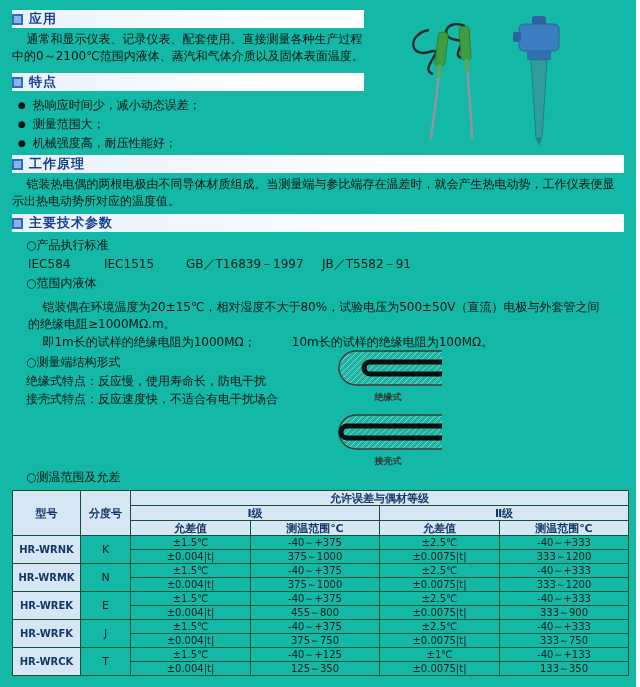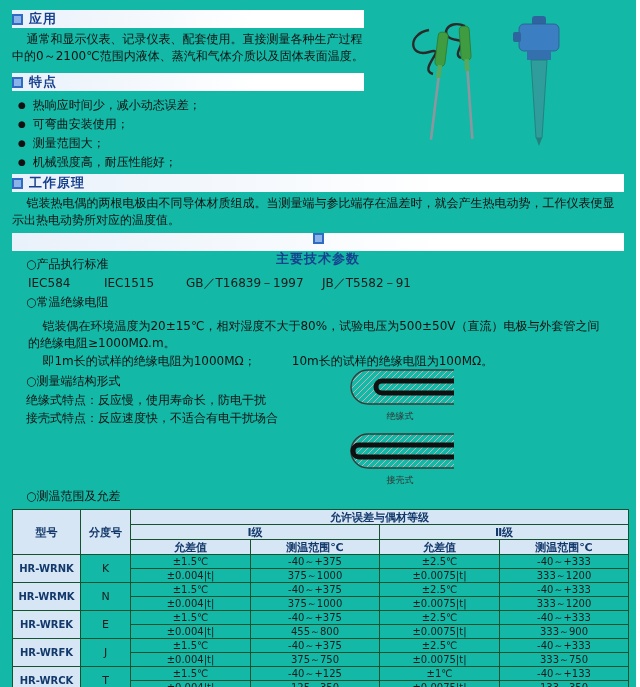--- a/index.html
+++ b/index.html
@@ -34,21 +34,21 @@
 
   .params { position:relative; min-height:232px; }
   .param-label { font-size:12px; line-height:20px; padding-left:14px; color:#111; }
   .standards-row { display:flex; padding-left:16px; font-size:12px; line-height:18px; }
   .standards-row span:nth-child(1){ width:76px; }
   .standards-row span:nth-child(2){ width:82px; }
   .standards-row span:nth-child(3){ width:136px; }
   .params .body-text { margin:1px 16px; }
   .struct-line { font-size:12px; line-height:18px; padding-left:14px; color:#111; }
 
-  .diagrams { position:absolute; left:328px; top:112px; width:120px; text-align:center; }
+  .diagrams { position:absolute; left:316px; top:112px; width:120px; text-align:center;font-weight:bold; }
   .diagram { margin-bottom:8px; }
   .diagram-label { font-size:9px; color:#333; line-height:11px; text-align:center; }
 
   .range-label { }
 
   table.spec-table { width:616px; border-collapse:collapse; table-layout:fixed; margin-top:3px; }
   .spec-table th, .spec-table td {
     border:1px solid #14532d; text-align:center; vertical-align:middle;
     padding:0 2px; font-size:10px; line-height:13px; height:14px; overflow:hidden; white-space:nowrap;
   }
@@ -69,21 +69,20 @@
         <span class="sec-title">应用</span>
       </div>
       <p class="body-text indent">通常和显示仪表、记录仪表、配套使用。直接测量各种生产过程中的0～2100℃范围内液体、蒸汽和气体介质以及固体表面温度。</p>
 
       <div class="sec-header" style="margin-top:8px;">
         <span class="sec-icon"></span>
         <span class="sec-title">特点</span>
       </div>
       <div class="features">
         <div class="feature-item">热响应时间少，减小动态误差；</div>
-        <div class="feature-item">可弯曲安装使用；</div>
         <div class="feature-item">测量范围大；</div>
         <div class="feature-item">机械强度高，耐压性能好；</div>
       </div>
     </div>
 
     <div class="right-col">
       <svg width="190" height="142" viewBox="0 0 190 142">
 
         <path d="M30,20 C8,24 10,48 30,42 C50,36 18,60 34,64" stroke="#2a2a2a" stroke-width="2.4" fill="none"></path>
         <path d="M66,16 C48,8 38,28 58,30 C70,31 52,44 62,48" stroke="#2a2a2a" stroke-width="2.4" fill="none"></path>
@@ -111,34 +110,34 @@
       </svg>
     </div>
   </div>
 
   <div class="sec-header">
     <span class="sec-icon"></span>
     <span class="sec-title">工作原理</span>
   </div>
   <p class="body-text indent">铠装热电偶的两根电极由不同导体材质组成。当测量端与参比端存在温差时，就会产生热电动势，工作仪表便显示出热电动势所对应的温度值。</p>
 
-  <div class="sec-header" style="margin-top:4px;flex-direction:column;">
+  <div class="sec-header" style="margin-top:4px;">
     <span class="sec-icon"></span>
     <span class="sec-title">主要技术参数</span>
   </div>
 
   <div class="params">
     <div class="param-label">○产品执行标准</div>
     <div class="standards-row">
       <span>IEC584</span>
       <span>IEC1515</span>
       <span>GB／T16839－1997</span>
       <span>JB／T5582－91</span>
     </div>
-    <div class="param-label">○常温绝缘电阻</div>
+    <div class="param-label">○范围内液体</div>
     <p class="body-text indent" style="margin-top:6px;">铠装偶在环境温度为20±15℃，相对湿度不大于80%，试验电压为500±50V（直流）电极与外套管之间的绝缘电阻≥1000MΩ.m。</p>
     <p class="body-text indent">即1m长的试样的绝缘电阻为1000MΩ；　　　10m长的试样的绝缘电阻为100MΩ。</p>
     <div class="param-label">○测量端结构形式</div>
     <div class="struct-line">绝缘式特点：反应慢，使用寿命长，防电干扰</div>
     <div class="struct-line">接壳式特点：反应速度快，不适合有电干扰场合</div>
 
     <div class="diagrams">
       <div class="diagram">
         <svg width="112" height="42" viewBox="0 0 112 42">
           <defs>

